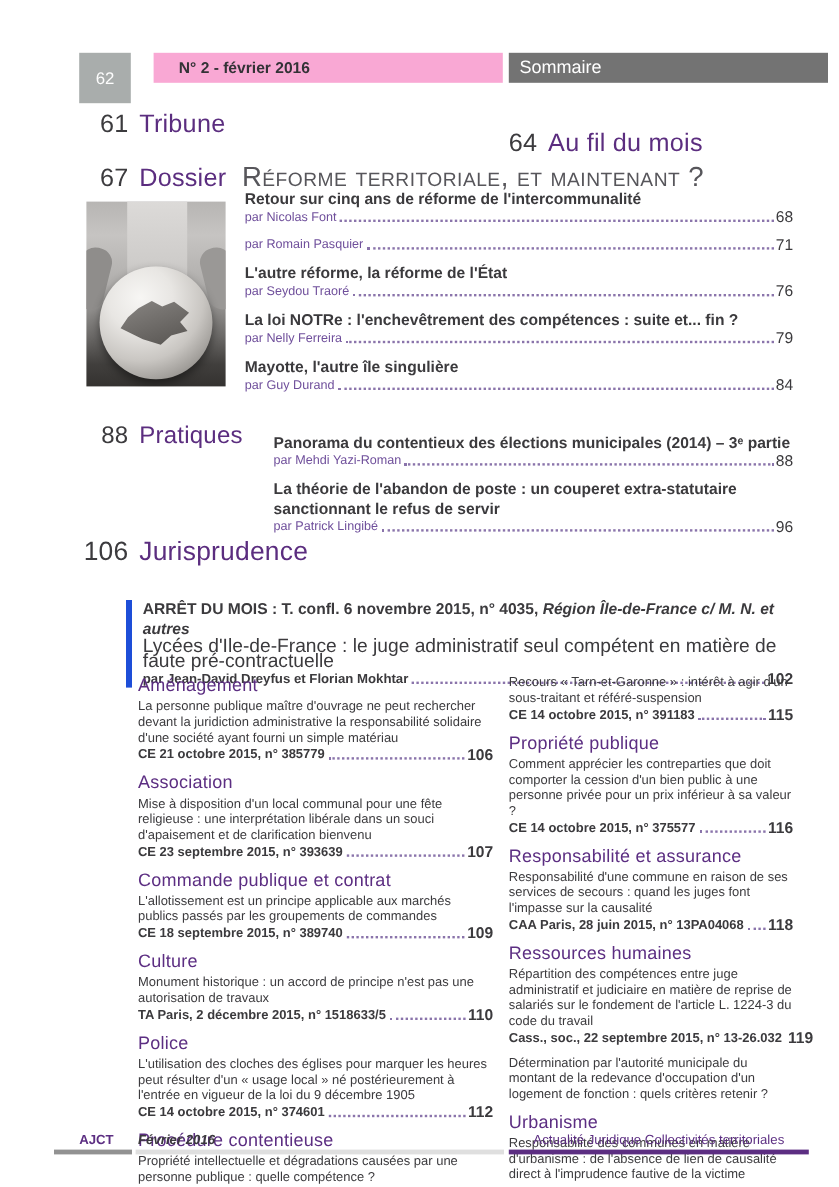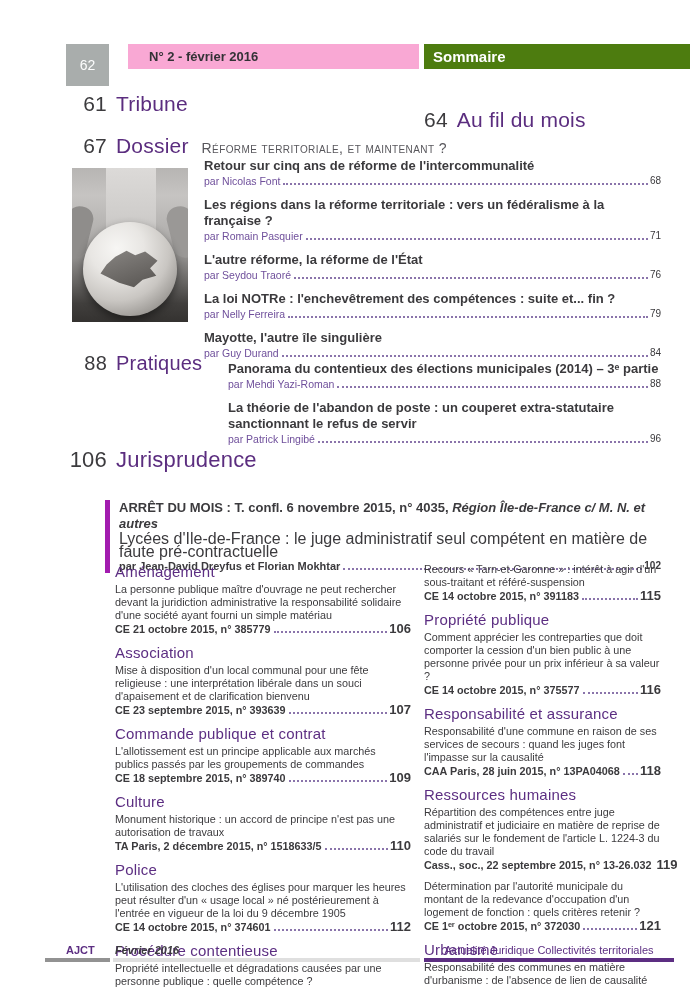--- a/index.html
+++ b/index.html
@@ -7,27 +7,27 @@
     width:699px;height:989px;position:relative;background:#fff;
     font-family:"Liberation Sans",sans-serif;color:#3c3b3e;overflow:hidden;
   }
   .abs{position:absolute;}
   
   .pageno-box{left:66px;top:44px;width:43px;height:42px;background:#a9adac;color:#fdfdfd;
     display:flex;align-items:center;justify-content:center;font-size:14px;font-weight:normal;}
   .issue-bar{left:128px;top:44px;width:291px;height:25px;background:#f9a8d4;
     display:flex;align-items:center;padding-left:21px;box-sizing:border-box;
     font-size:13px;font-weight:bold;color:#333236;}
-  .sommaire-bar{left:424px;top:44px;width:266px;height:25px;background:#4d7c0f;color:#fff;
-    display:flex;align-items:center;padding-left:9px;box-sizing:border-box;font-size:15px;font-weight:bold;}
+  .sommaire-bar{left:424px;top:44px;width:266px;height:25px;background:#737373;color:#fff;
+    display:flex;align-items:center;padding-left:9px;box-sizing:border-box;font-size:15px;}
   
   .sec-row{left:0;display:flex;align-items:baseline;font-size:21px;letter-spacing:.2px;}
   .sec-num{display:inline-block;width:107px;text-align:right;color:#3c3b3e;}
   .sec-label{color:#5b2d7f;margin-left:9px;}
-  .sec-sub{color:#57565b;font-variant:small-caps;font-size:14px;margin-left:13px;letter-spacing:.4px;}
+  .sec-sub{color:#57565b;font-variant:small-caps;font-size:23px;margin-left:13px;letter-spacing:.4px;}
   
   .photo{left:72px;top:168px;width:116px;height:154px;overflow:hidden;
     background:linear-gradient(180deg,#b7b5b3 0%,#c6c4c2 18%,#b0aeac 45%,#6e6c6a 72%,#413f3d 88%,#343230 100%);}
   .photo .shirt{position:absolute;left:34px;top:0;width:50px;height:80px;
     background:linear-gradient(180deg,#dcdad8,#cfcdcb 60%,#bdbbb9);border-radius:0 0 18px 18px;}
   .photo .hand{position:absolute;width:26px;height:52px;background:#8f8d8b;border-radius:12px;top:38px;}
   .photo .hand.left{left:-8px;transform:rotate(14deg);}
   .photo .hand.right{right:-8px;transform:rotate(-14deg);background:#9a9896;}
   .photo .ball{position:absolute;left:11px;top:54px;width:94px;height:94px;border-radius:50%;
     background:radial-gradient(circle at 36% 28%,#f7f6f4 0%,#e8e6e3 30%,#c9c6c2 58%,#8f8c88 85%,#5f5c59 100%);
@@ -37,23 +37,23 @@
     clip-path:polygon(14% 38%,28% 18%,46% 2%,60% 14%,76% 4%,96% 28%,84% 48%,94% 68%,72% 78%,58% 98%,34% 86%,4% 62%);}
   
   .toc-list{position:absolute;}
   .toc-list.dossier{left:204px;top:158px;width:457px;}
   .toc-list.pratiques{left:228px;top:361px;width:433px;}
   .article{margin-bottom:9px;}
   .a-title{font-size:13px;font-weight:bold;color:#3b3a3d;line-height:16px;}
   .leader{display:flex;align-items:flex-end;}
   .a-author{font-size:10.5px;color:#6f4f9b;line-height:14px;white-space:nowrap;}
   .dots{flex:1;border-bottom:2px dotted #8a74ab;margin:0 2px 3px 3px;}
-  .a-page{font-size:10px;color:#3b3a3d;line-height:14px;}
-  
-  .arret{left:105px;top:500px;width:556px;border-left:5px solid #a21caf;padding-left:9px;box-sizing:border-box;}
+  .a-page{font-size:13px;color:#3b3a3d;line-height:14px;}
+  
+  .arret{left:105px;top:500px;width:556px;border-left:5px solid #1d4ed8;padding-left:9px;box-sizing:border-box;}
   .arret-l1{font-size:13px;font-weight:bold;color:#3b3a3d;line-height:16px;}
   .arret-l1 .it{font-style:italic;}
   .arret-l2{font-size:16px;color:#3b3a3d;line-height:13px;}
   .arret .leader{margin-top:1px;}
   .arret-author{font-size:11px;font-weight:bold;color:#3b3a3d;line-height:14px;white-space:nowrap;}
   
   .jcol{position:absolute;top:563px;}
   .jcol.left{left:115px;width:296px;}
   .jcol.right{left:424px;width:237px;}
   .jheading{margin:0 0 3px 0;font-size:15px;font-weight:normal;color:#5c2e82;letter-spacing:.2px;}
@@ -104,21 +104,20 @@
   <div class="article">
     <div class="a-title">Retour sur cinq ans de réforme de l'intercommunalité</div>
     <div class="leader">
       <span class="a-author">par Nicolas Font</span>
       <span class="dots"></span>
       <span class="a-page">68</span>
     </div>
   </div>
 
   <div class="article">
-    <div class="a-title">Les régions dans la réforme territoriale : vers un fédéralisme à la française ?</div>
     <div class="leader">
       <span class="a-author">par Romain Pasquier</span>
       <span class="dots"></span>
       <span class="a-page">71</span>
     </div>
   </div>
 
   <div class="article">
     <div class="a-title">L'autre réforme, la réforme de l'État</div>
     <div class="leader">
@@ -343,27 +342,20 @@
   <div class="jref leader">
     <span class="jref-label">Cass., soc., 22 septembre 2015, n° 13-26.032</span>
     <span class="dots"></span>
     <span class="jref-page">119</span>
   </div>
 </div>
   </div>
 
   <div class="jitem">
     <div class="jbody">Détermination par l'autorité municipale du montant de la redevance d'occupation d'un logement de fonction : quels critères retenir ?</div>
-    <div class="jrefs">
-  <div class="jref leader">
-    <span class="jref-label">CE 1ᵉʳ octobre 2015, n° 372030</span>
-    <span class="dots"></span>
-    <span class="jref-page">121</span>
-  </div>
-</div>
   </div>
 </div>
   </div>
 
   <div class="jblock">
     <h3 class="jheading">Urbanisme</h3>
     <div class="jitems">
   <div class="jitem">
     <div class="jbody">Responsabilité des communes en matière d'urbanisme : de l'absence de lien de causalité direct à l'imprudence fautive de la victime</div>
 

